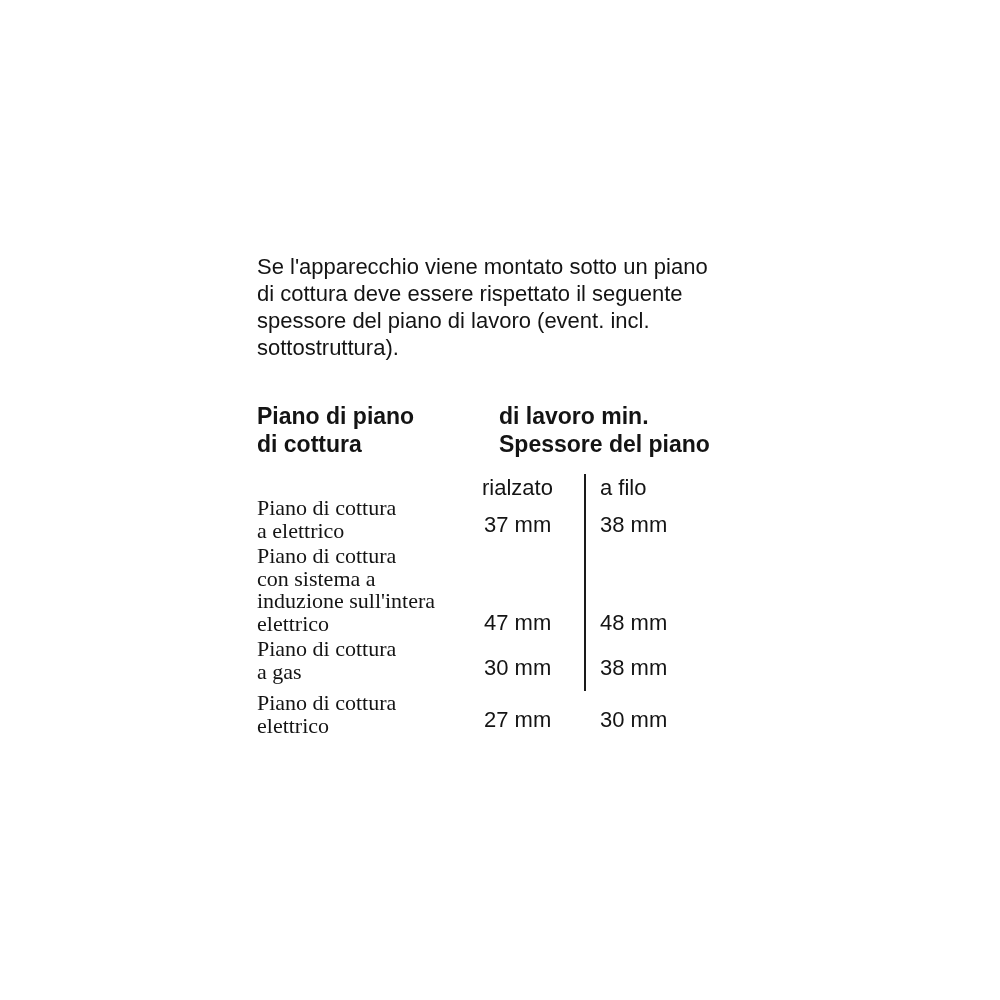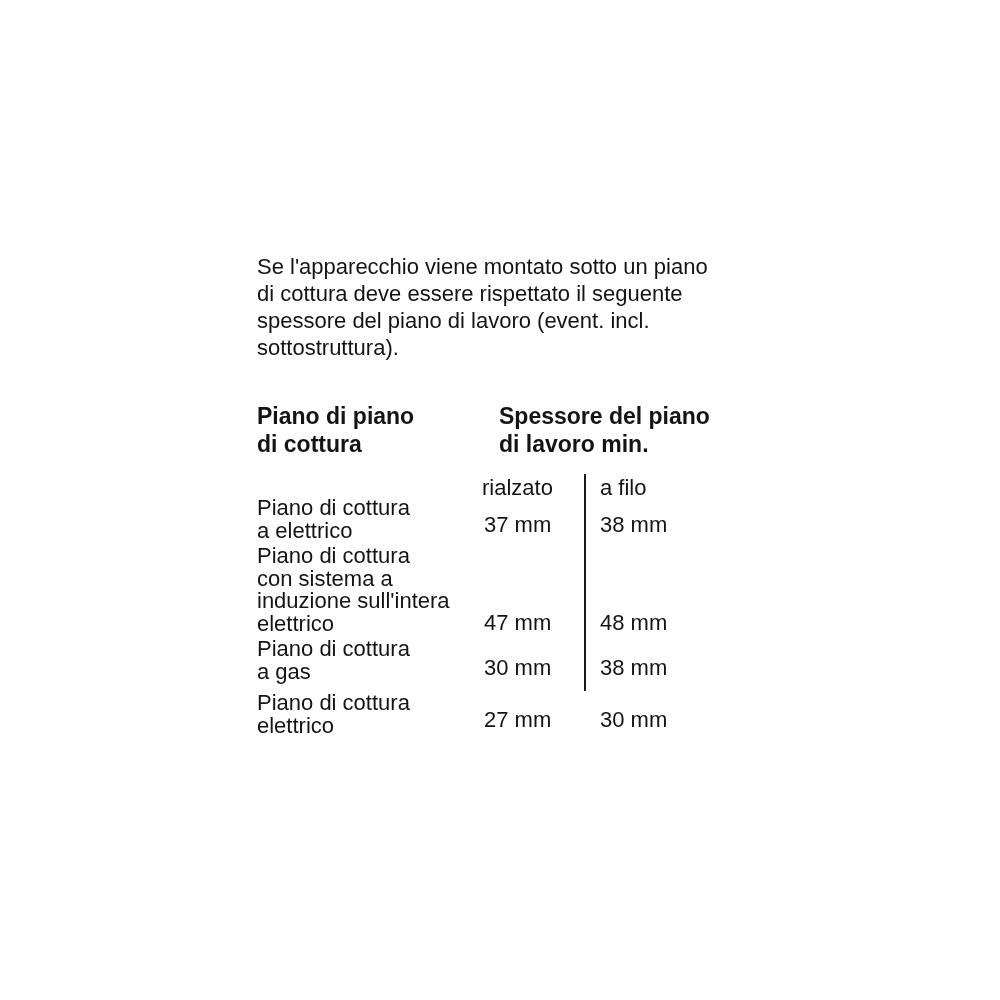--- a/index.html
+++ b/index.html
@@ -51,20 +51,21 @@
     height: 217px;
     background: #1a1a1a;
   }
   .rowlabel {
     position: absolute;
     left: 257px;
     width: 240px;
     font-size: 22px;
     line-height: 22.5px;
     white-space: nowrap;
+    font-family: Liberation Serif, serif;
   }
   .r1 { top: 497px; }
   .r2 { top: 545px; }
   .r3 { top: 638px; }
   .r4 { top: 692px; }
   .val {
     position: absolute;
     font-size: 22px;
     line-height: 22px;
     white-space: nowrap;
@@ -87,22 +88,22 @@
       <div>spessore del piano di lavoro (event. incl.</div>
       <div>sottostruttura).</div>
     </div>
 
   <div class="hdr hdr-left">
       <div>Piano di piano</div>
       <div>di cottura</div>
     </div>
 
   <div class="hdr hdr-right">
+      <div>di lavoro min.</div>
       <div>Spessore del piano</div>
-      <div>di lavoro min.</div>
     </div>
 
   <div class="sub sub-raised">rialzato</div>
 
   <div class="sub sub-flush">a filo</div>
 
   <div class="vdivider"></div>
 
   <div class="rowlabel r1">
       <div>Piano di cottura</div>

